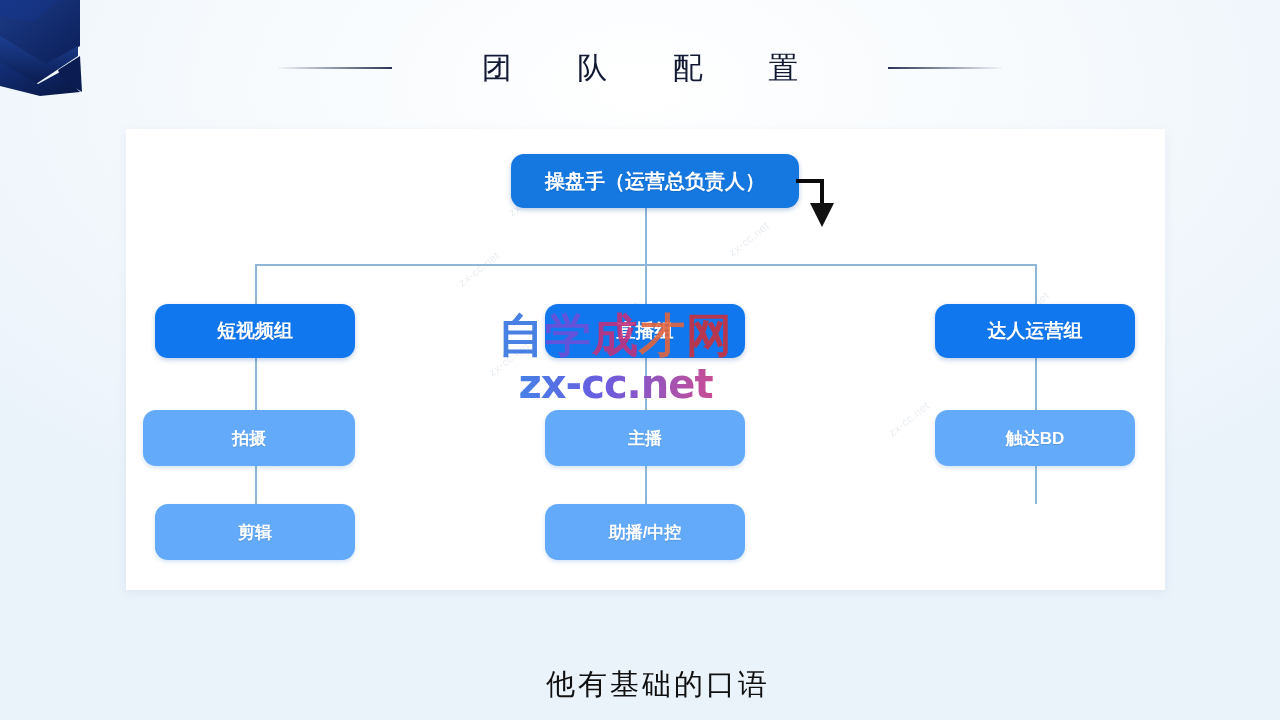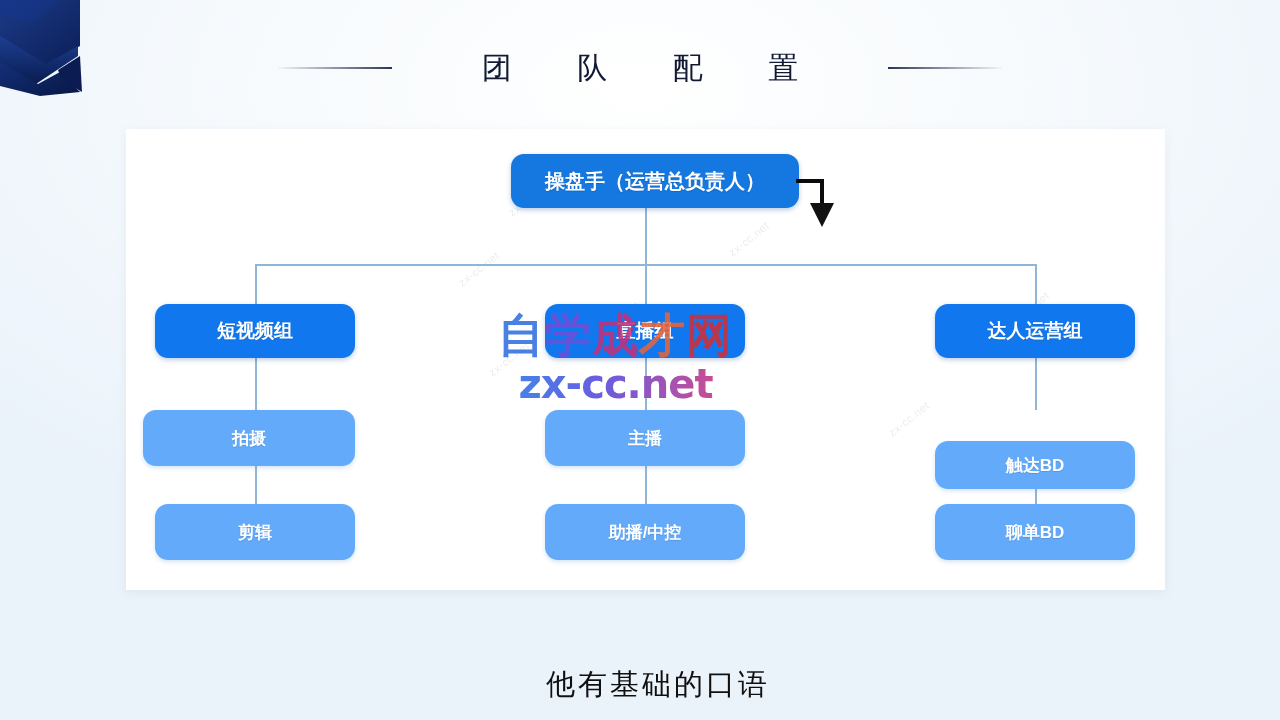--- a/index.html
+++ b/index.html
@@ -253,25 +253,24 @@
       <div class="conn" style="left:909px; top:337px; width:2px; height:38px;"></div>
 
       <div class="node lvl1" style="left:385px; top:25px; width:288px; height:54px;">操盘手（运营总负责人）</div>
 
       <div class="node lvl2" style="left:29px; top:175px; width:200px; height:54px;text-align:right;">短视频组</div>
       <div class="node lvl2" style="left:419px; top:175px; width:200px; height:54px;">直播组</div>
       <div class="node lvl2" style="left:809px; top:175px; width:200px; height:54px;">达人运营组</div>
 
       <div class="node lvl3" style="left:17px; top:281px; width:212px; height:56px;">拍摄</div>
       <div class="node lvl3" style="left:419px; top:281px; width:200px; height:56px;">主播</div>
-      <div class="node lvl3" style="left:809px; top:281px; width:200px; height:48px;margin-top:31px;">触达BD</div>
+      <div class="node lvl3" style="left:809px; top:281px; width:200px; height:56px;">触达BD</div>
 
       <div class="node lvl3" style="left:29px; top:375px; width:200px; height:56px;">剪辑</div>
       <div class="node lvl3" style="left:419px; top:375px; width:200px; height:56px;">助播/中控</div>
-      <div class="node lvl3" style="left:809px; top:375px; width:200px; height:56px;">聊单BD</div>
 
       <svg class="arrow-anno" viewBox="0 0 44 60" style="left:666px; top:40px; width:44px; height:60px;">
         <path d="M4 12 H30 V36" fill="none" stroke="#0b0b0b" stroke-width="4"></path>
         <polygon points="18,34 42,34 30,58" fill="#111111"></polygon>
       </svg>
 
     </div>
   </div>
 
   <div class="wm-center" style="left:498px; top:312px;">

